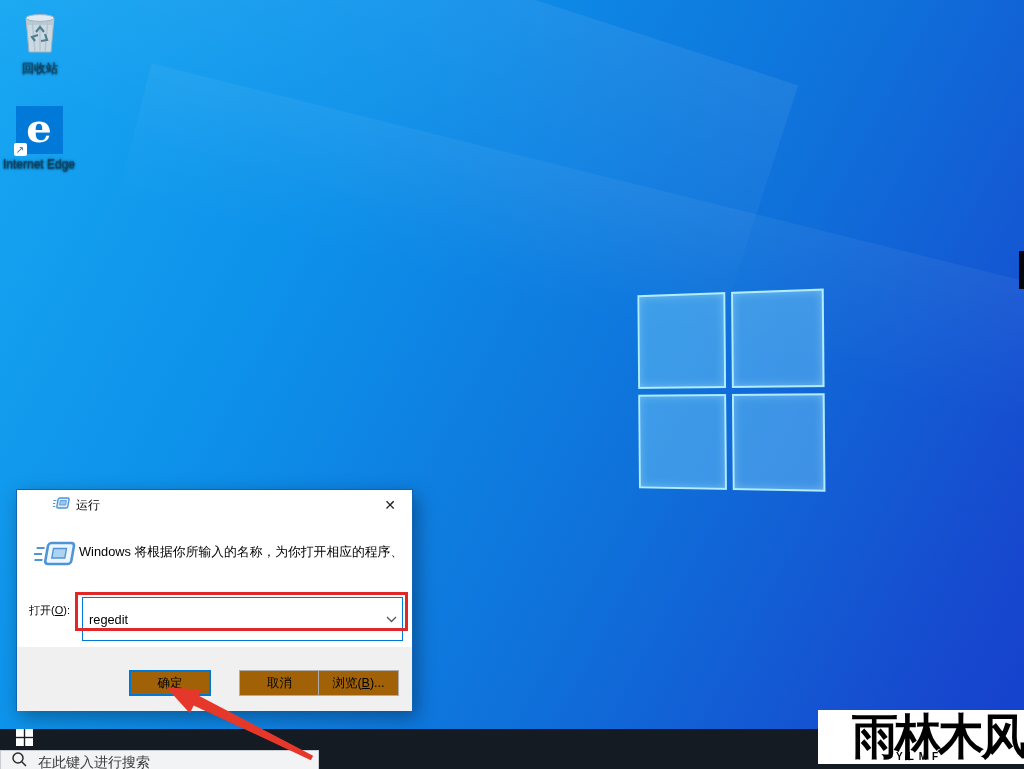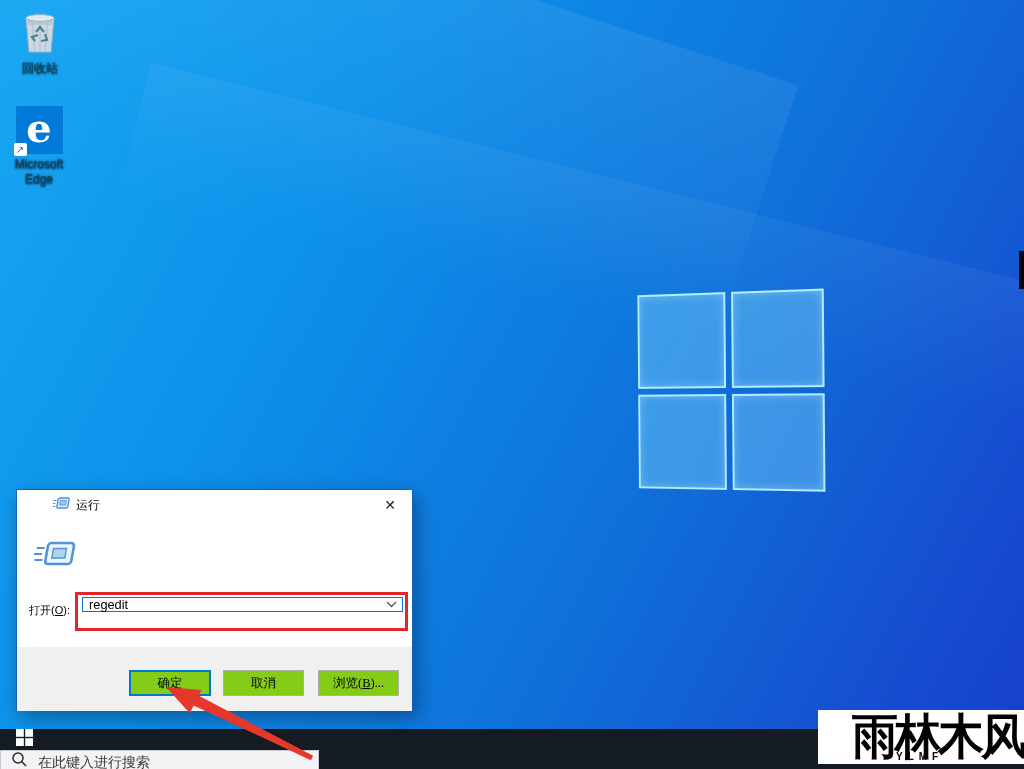--- a/index.html
+++ b/index.html
@@ -43,30 +43,30 @@
   .dlg-title { height:30px; display:flex; align-items:center; padding:0 8px; background:#fff; }
   .dlg-title .t { margin-left:6px; font-size:12px; }
   .dlg-close { margin-left:auto; width:28px; height:22px; display:flex; align-items:center;
                justify-content:center; font-size:14px; color:#222; cursor:pointer; }
   .dlg-msg-icon { position:absolute; left:16px; top:50px; }
   .dlg-msg { position:absolute; left:62px; top:52px; line-height:20px; white-space:nowrap; font-size:12.8px; }
   .open-row-label { position:absolute; left:12px; top:113px; font-size:11px; }
   .u { text-decoration:underline; }
   .red-box { position:absolute; left:58px; top:102px; width:333px; height:39px;
              border:3px solid #e12727; z-index:3; pointer-events:none; }
-  .combo { position:absolute; left:65px; top:107px; width:321px; height:15px;
+  .combo { position:absolute; left:65px; top:107px; width:321px; height:44px;
            border:1.5px solid #0078d7; background:#fff; display:flex; align-items:center; }
   .combo input { flex:1; border:none; outline:none; font-size:12.8px; padding:0 0 0 6px;
                  font-family:inherit; background:transparent; }
   .combo .chev { width:22px; display:flex; align-items:center; justify-content:center; color:#555; }
   .dlg-footer { position:absolute; left:0; top:157px; width:100%; height:64px; background:#f0f0f0; }
-  .btn { position:absolute; top:23px; height:26px; width:81px; background:#84cc16;
-         border:1px solid #adadad; font-size:12.5px; font-family:Liberation Serif, serif; cursor:pointer; }
+  .btn { position:absolute; top:23px; height:26px; width:81px; background:#a16207;
+         border:1px solid #adadad; font-size:12.5px; font-family:Liberation Sans, sans-serif; cursor:pointer; }
   .btn-ok { left:112px; width:82px; border:2px solid #0078d7; }
-  .btn-cancel { left:206px; }
+  .btn-cancel { left:222px; }
   .btn-browse { left:301px; }
 
   
   .taskbar { position:absolute; left:0; top:729px; width:1024px; height:48px; background:#141b22;
              display:flex; align-items:stretch; z-index:20;flex-direction:column; }
   .tb-start { width:48px; display:flex; align-items:center; justify-content:center; cursor:pointer; }
   .tb-search { width:319px; background:#f1f3f4; border:1px solid #c9cdd1; display:flex;
                align-items:center; padding:0 10px; }
   .tb-search input { border:none; outline:none; background:transparent; font-size:14px;
                      font-family:inherit; color:#3a3a3a; margin-left:10px; width:240px; }
@@ -117,21 +117,21 @@
     </svg>
   </span>
   <div class="lbl">回收站</div>
 </div>
 
 <div class="desk-icon edgeico">
   <div class="edge-tile">
     <span class="e">e</span>
     <span class="sc-badge">↗</span>
   </div>
-  <div class="lbl">Microsoft Edge</div>
+  <div class="lbl">Internet Edge</div>
 </div>
 
 <div class="dlg">
   <div class="dlg-title">
     <span>
       <svg width="17" height="13" viewBox="0 0 17 13">
         <g transform="skewX(-10)">
           <rect x="5.5" y="1" width="11" height="10" rx="1.5" fill="#dcecf9" stroke="#4f94d8" stroke-width="1.4"></rect>
           <rect x="8" y="3.6" width="6" height="4.4" fill="#9cc8ec" stroke="#4f94d8" stroke-width="0.8"></rect>
           <path d="M1 3.5 h3 M0.4 6.5 h3 M1 9.5 h3" stroke="#4f94d8" stroke-width="1.2"></path>
@@ -145,20 +145,21 @@
   <div class="dlg-msg-icon">
     <svg width="46" height="36" viewBox="0 0 46 36">
       <g transform="skewX(-10)">
         <rect x="16" y="3" width="26" height="21" rx="3" fill="#eef6fd" stroke="#4f94d8" stroke-width="2.6"></rect>
         <rect x="22" y="8.5" width="13" height="9.5" fill="#aed3f0" stroke="#4f94d8" stroke-width="1.4"></rect>
         <path d="M5 8 h8 M3.5 14 h8 M5 20 h8" stroke="#4f94d8" stroke-width="2"></path>
       </g>
     </svg>
   </div>
   <div class="dlg-msg">
+    <div>Windows 将根据你所输入的名称，为你打开相应的程序、</div>
   </div>
 
   <div class="open-row-label"><span>打开(</span><span class="u">O</span><span>):</span></div>
 
   <div class="combo">
     <input type="text" value="regedit" style="">
     <span class="chev">
       <svg width="11" height="7" viewBox="0 0 11 7">
           <path d="M1 1 L5.5 5.5 L10 1" fill="none" stroke="#555" stroke-width="1.3"></path>
         </svg>

